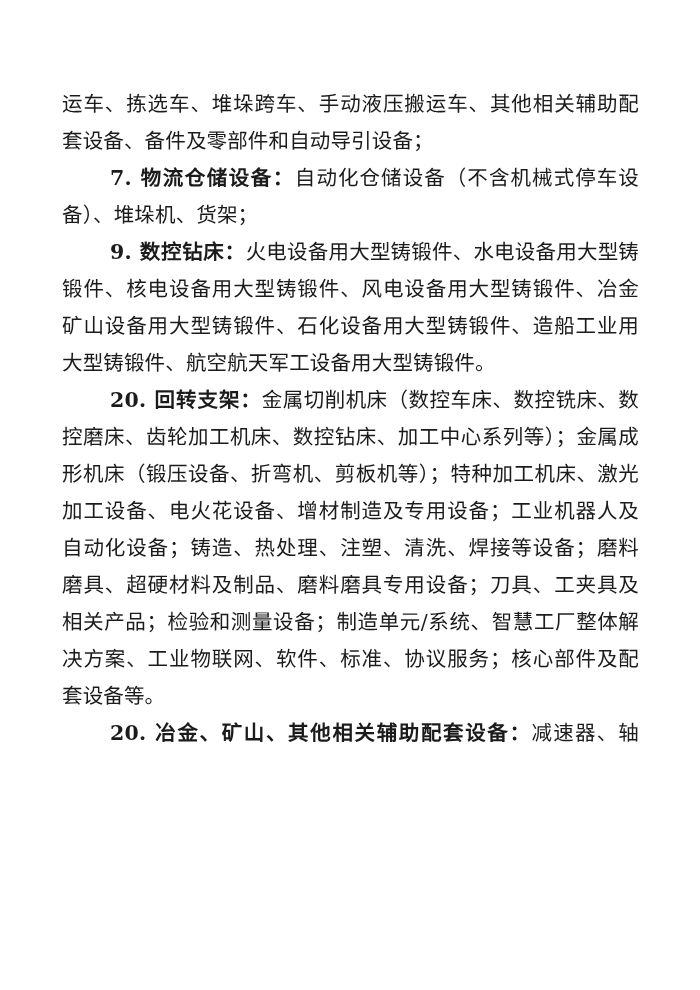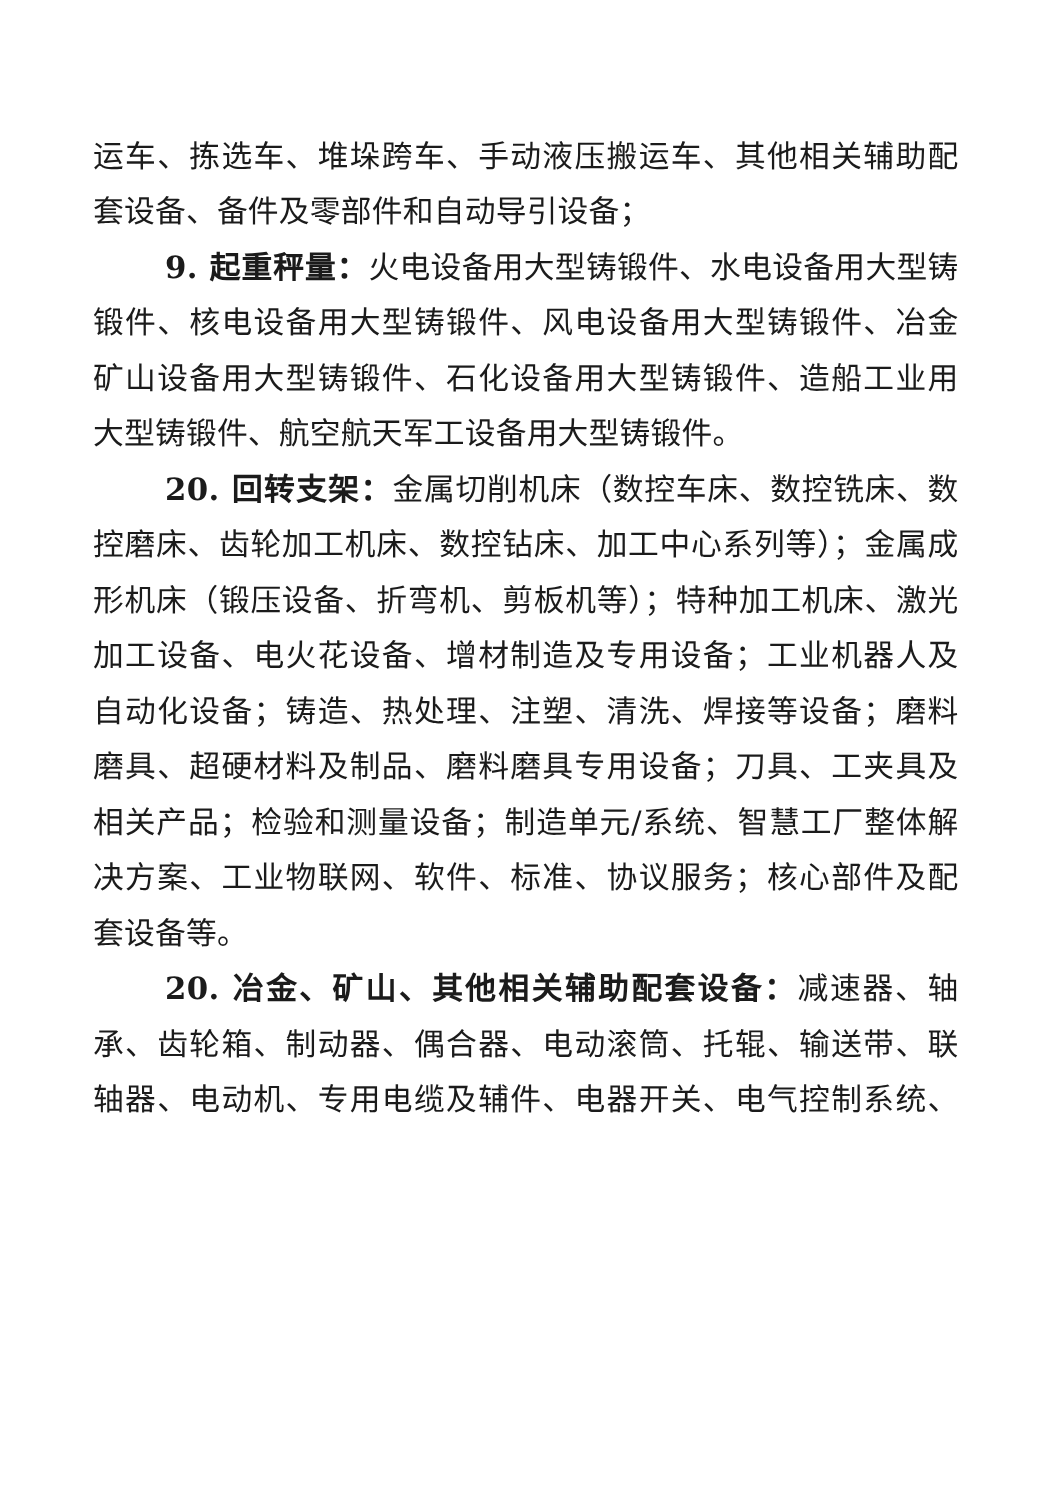--- a/index.html
+++ b/index.html
@@ -65,24 +65,27 @@
 </head>
 <body>
 
 <div class="page">
   <div class="doc-body">
 
     <p class="para">
       <span class="rest">运车、拣选车、堆垛跨车、手动液压搬运车、其他相关辅助配套设备、备件及零部件和自动导引设备；</span>
     </p>
 
+    <p class="para indent">
+      <span class="lead"><span class="num">7.</span><span class="gap"></span><span class="title">物流仓储设备：</span></span><span class="rest">自动化仓储设备（不含机械式停车设备）、堆垛机、货架；</span>
+    </p>
 
 
     <p class="para indent">
-      <span class="lead"><span class="num">9.</span><span class="gap"></span><span class="title">起重秤量：</span></span><span class="rest">火电设备用大型铸锻件、水电设备用大型铸锻件、核电设备用大型铸锻件、风电设备用大型铸锻件、冶金矿山设备用大型铸锻件、石化设备用大型铸锻件、造船工业用大型铸锻件、航空航天军工设备用大型铸锻件。</span>
+      <span class="lead"><span class="num">9.</span><span class="gap"></span><span class="title">数控钻床：</span></span><span class="rest">火电设备用大型铸锻件、水电设备用大型铸锻件、核电设备用大型铸锻件、风电设备用大型铸锻件、冶金矿山设备用大型铸锻件、石化设备用大型铸锻件、造船工业用大型铸锻件、航空航天军工设备用大型铸锻件。</span>
     </p>
 
     <p class="para indent">
       <span class="lead"><span class="num">20.</span><span class="gap"></span><span class="title">回转支架：</span></span><span class="rest">金属切削机床（数控车床、数控铣床、数控磨床、齿轮加工机床、数控钻床、加工中心系列等）；金属成形机床（锻压设备、折弯机、剪板机等）；特种加工机床、激光加工设备、电火花设备、增材制造及专用设备；工业机器人及自动化设备；铸造、热处理、注塑、清洗、焊接等设备；磨料磨具、超硬材料及制品、磨料磨具专用设备；刀具、工夹具及相关产品；检验和测量设备；制造单元/系统、智慧工厂整体解决方案、工业物联网、软件、标准、协议服务；核心部件及配套设备等。</span>
     </p>
 
     <p class="para indent">
       <span class="lead"><span class="num">20.</span><span class="gap"></span><span class="title">冶金、矿山、其他相关辅助配套设备：</span></span><span class="rest">减速器、轴承、齿轮箱、制动器、偶合器、电动滚筒、托辊、输送带、联轴器、电动机、专用电缆及辅件、电器开关、电气控制系统、变频调速系统、超载限制器、起重秤量、起重电磁铁、起重开关、缓冲器、逆止器、平衡器、减震器、回转支架、弹簧、密封制品、紧固件、吊具、索具及其他相关辅助配套件、软件商、集成商、第三方起</span>
     </p>
 

